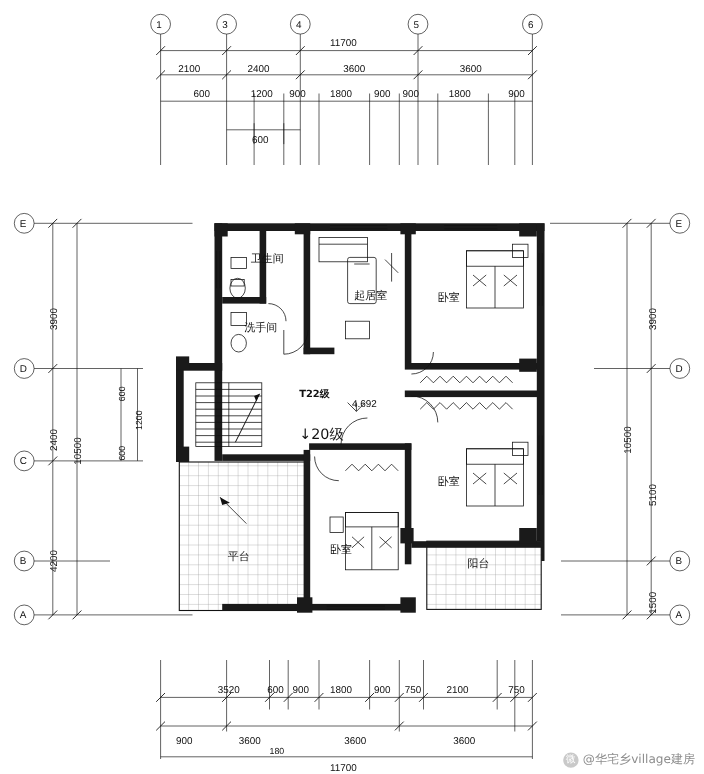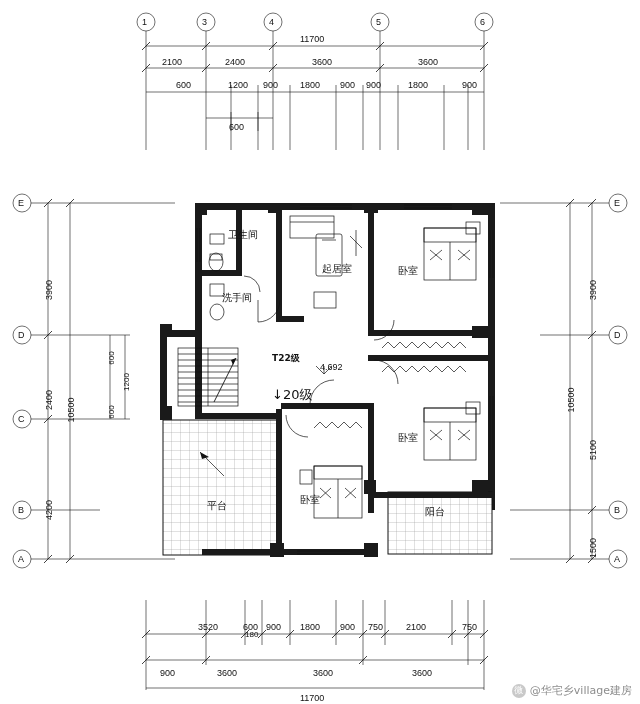--- a/index.html
+++ b/index.html
@@ -373,21 +373,21 @@
 <div class="lbl rot" style="left:566px;top:400px;transform:rotate(-90deg) translate(-50%,0);">10500</div>
 
 <div class="lbl" style="left:186px;top:622px;margin-left:12px;">3520</div>
 <div class="lbl" style="left:243px;top:622px;">600</div>
 <div class="lbl" style="left:266px;top:622px;">900</div>
 <div class="lbl" style="left:300px;top:622px;">1800</div>
 <div class="lbl" style="left:340px;top:622px;">900</div>
 <div class="lbl" style="left:368px;top:622px;">750</div>
 <div class="lbl" style="left:406px;top:622px;">2100</div>
 <div class="lbl" style="left:462px;top:622px;">750</div>
-<div class="lbl" style="left:245px;top:630px;font-size:8px;">180</div>
+<div class="lbl" style="left:245px;top:678px;font-size:8px;">180</div>
 
 <div class="lbl" style="left:160px;top:668px;">900</div>
 <div class="lbl" style="left:217px;top:668px;">3600</div>
 <div class="lbl" style="left:313px;top:668px;">3600</div>
 <div class="lbl" style="left:412px;top:668px;">3600</div>
 <div class="lbl" style="left:300px;top:693px;">11700</div>
 
 <div class="lbl cn" style="left:228px;top:228px;">卫生间</div>
 <div class="lbl cn" style="left:222px;top:291px;">洗手间</div>
 <div class="lbl cn" style="left:322px;top:262px;">起居室</div>

